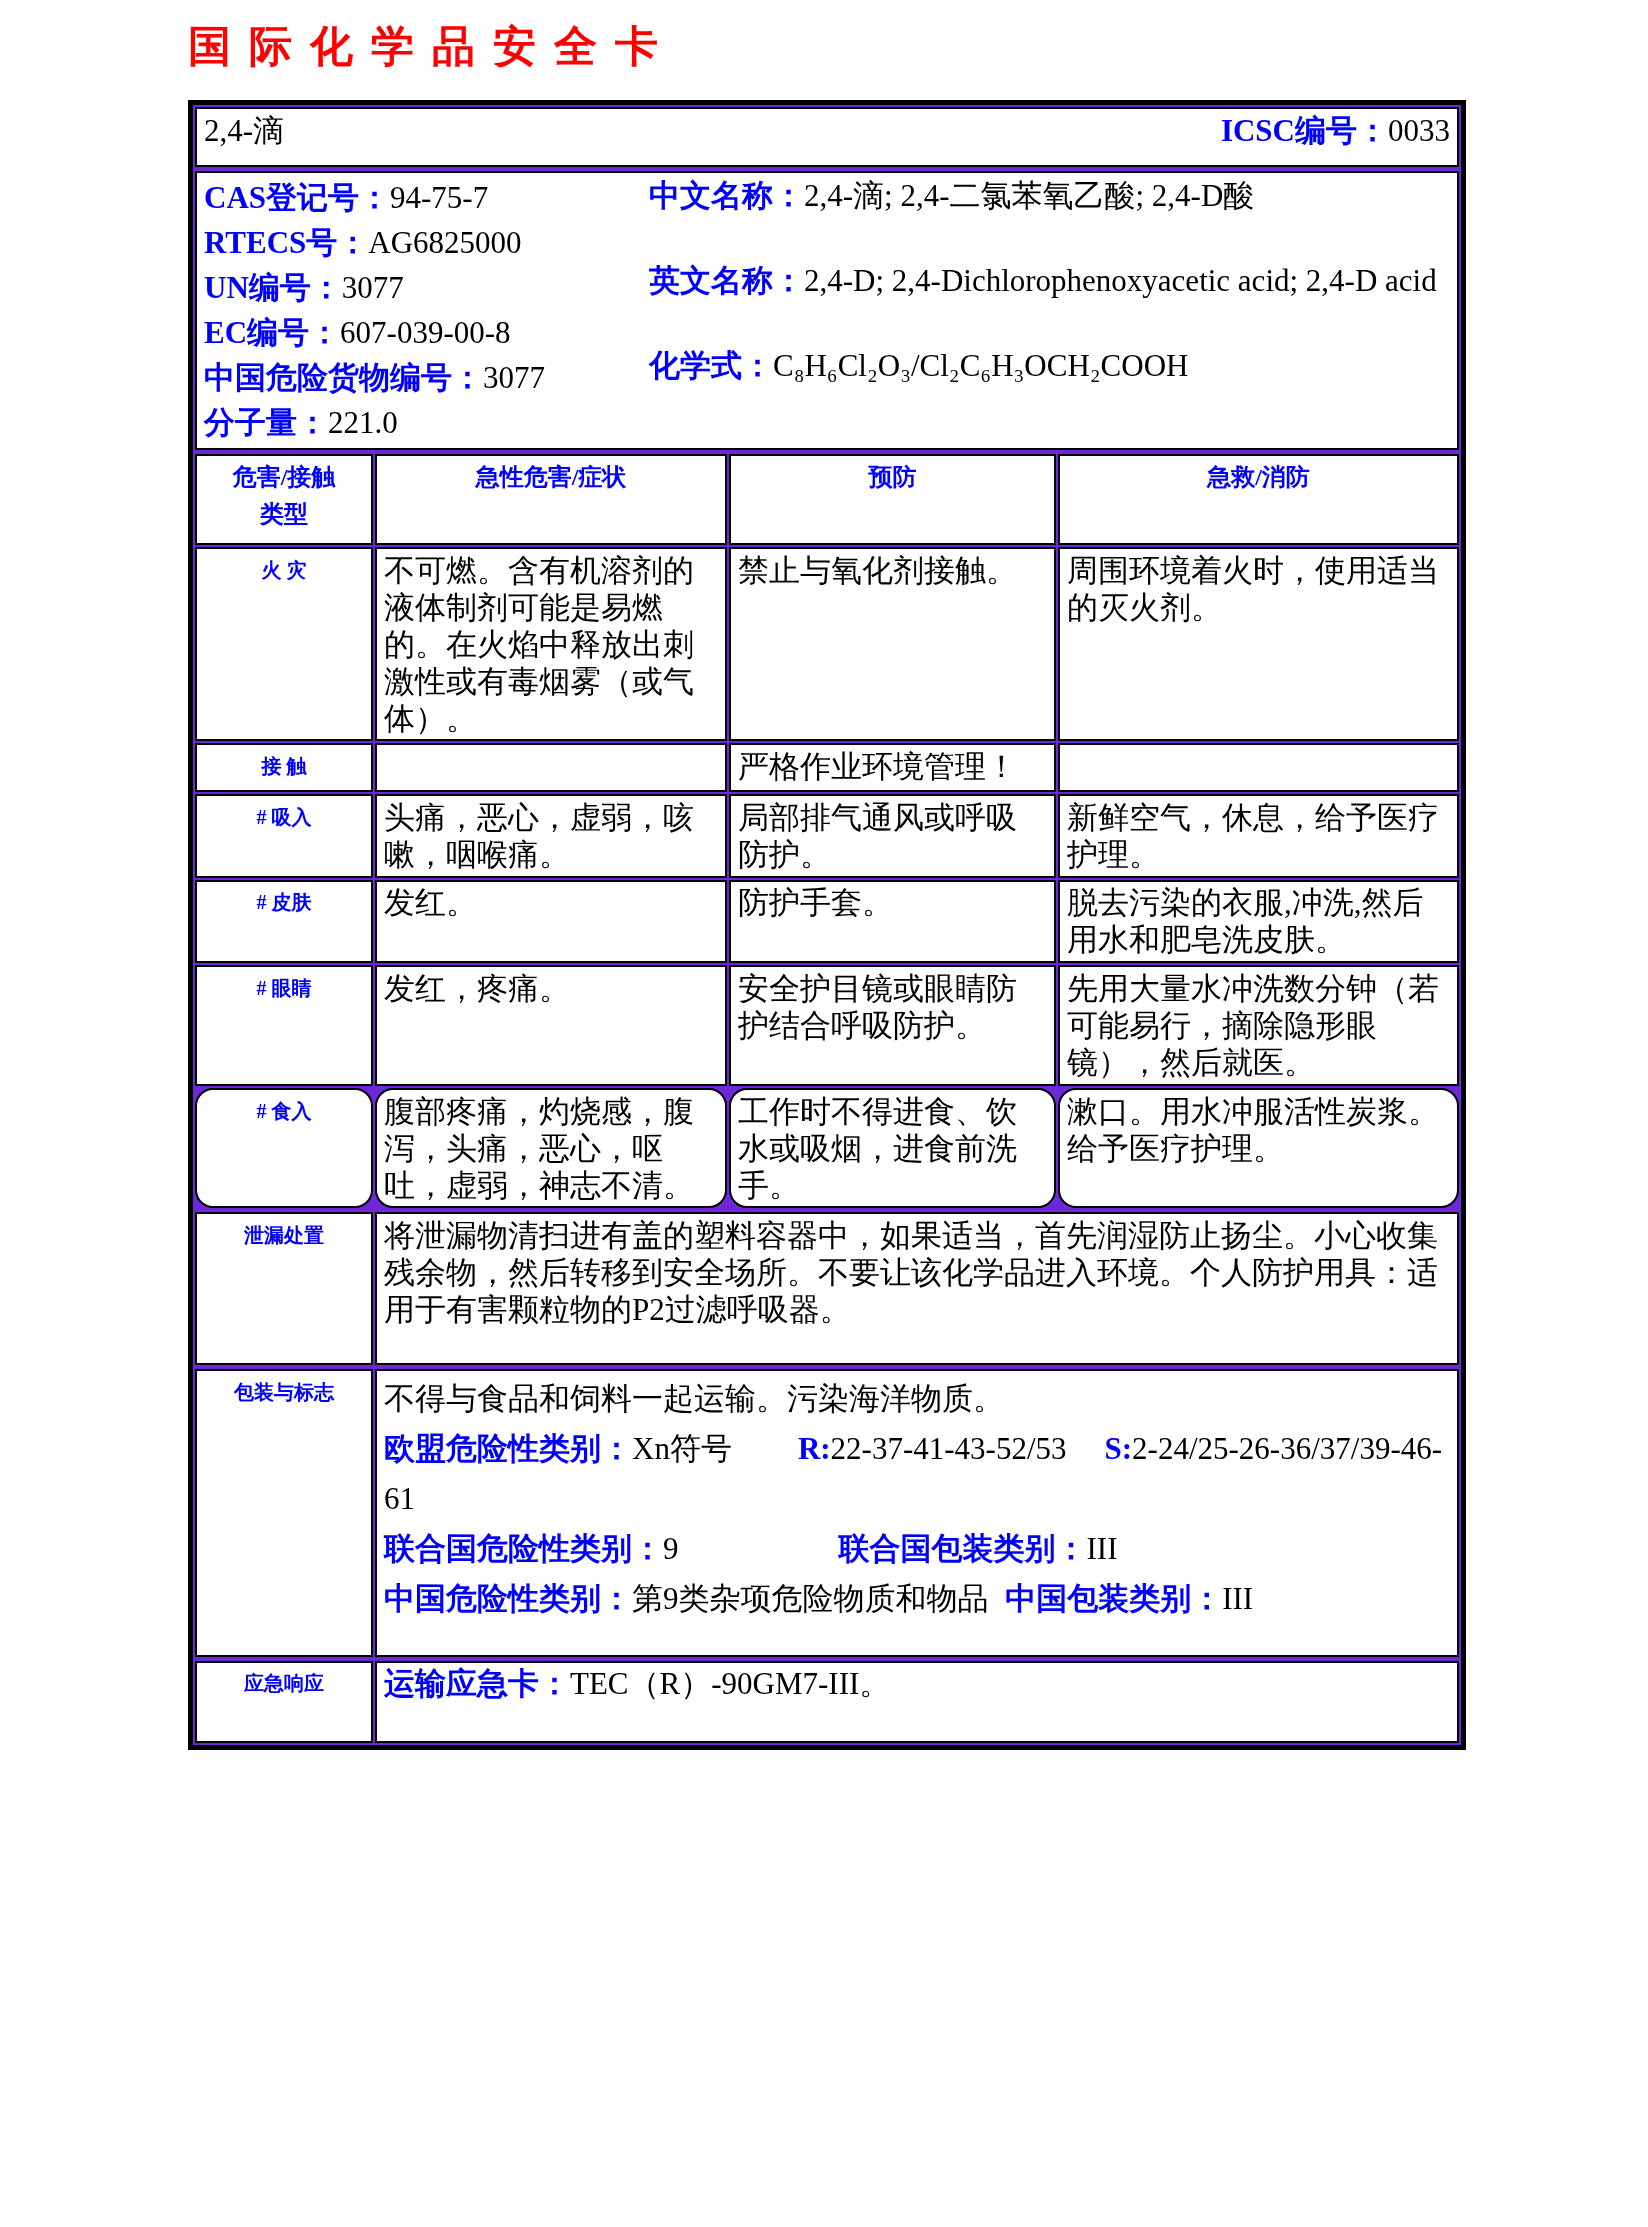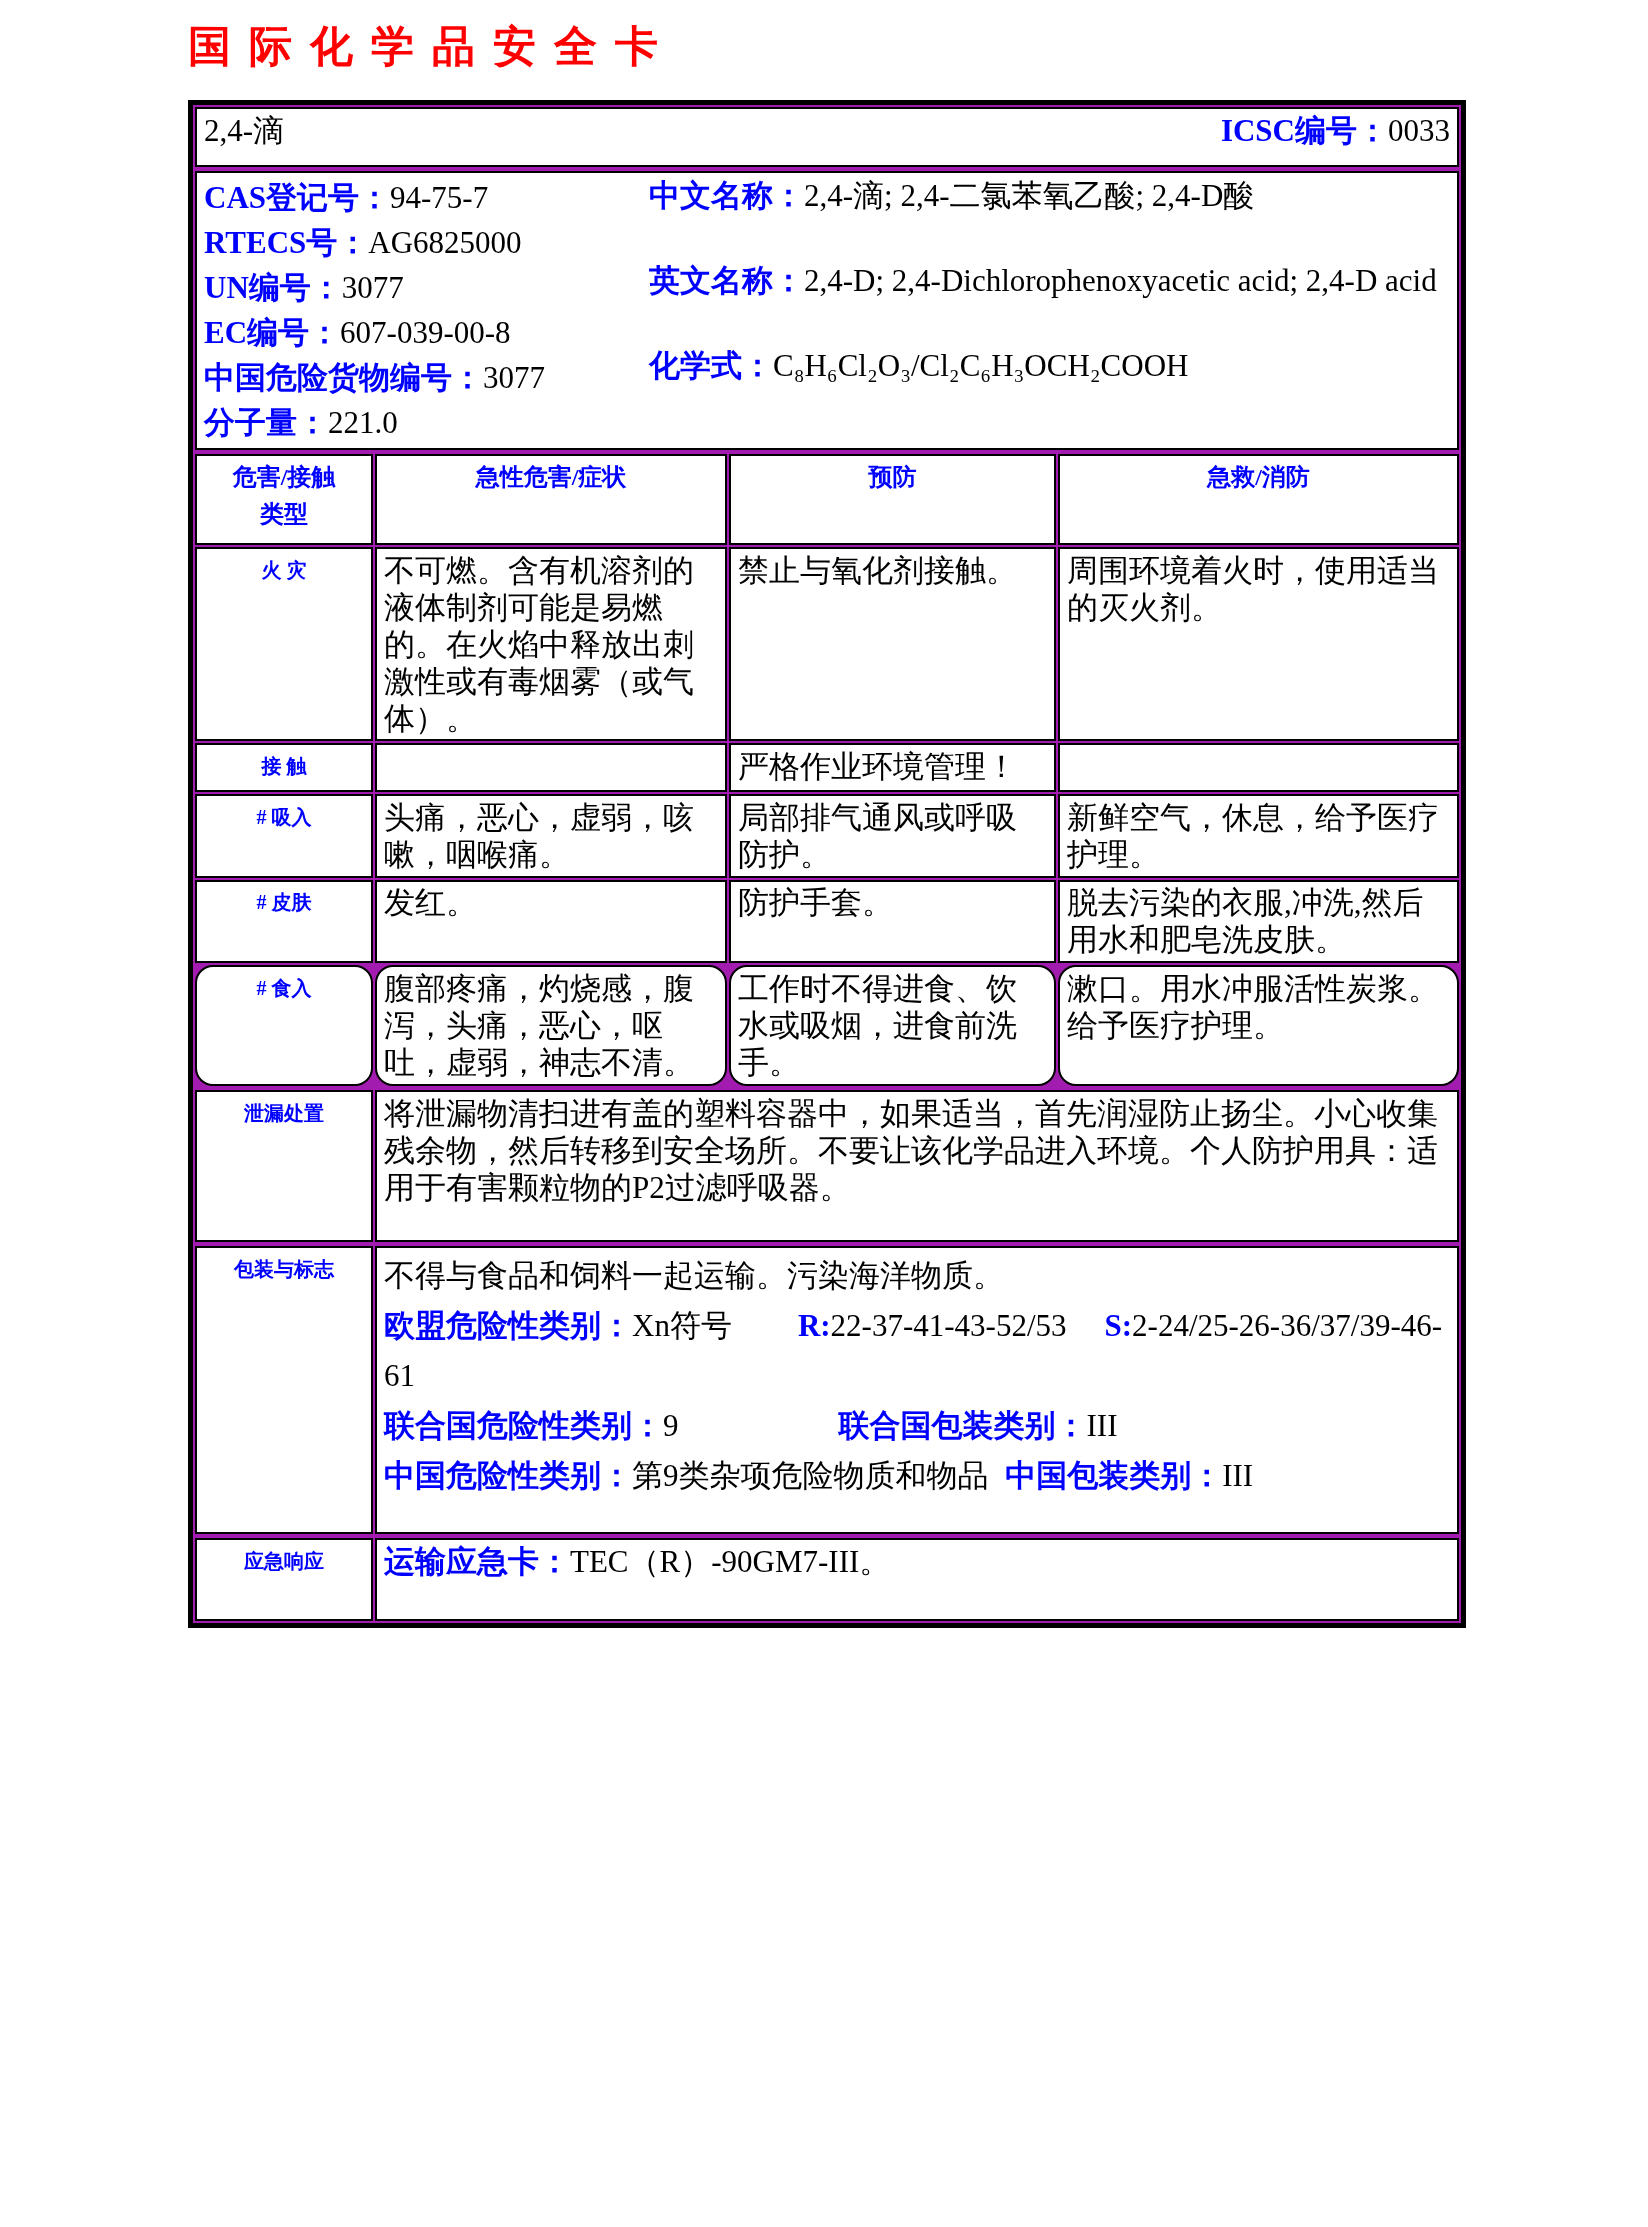--- a/index.html
+++ b/index.html
@@ -6,21 +6,21 @@
   body{
     width:1648px;height:2227px;background:#ffffff;overflow:hidden;
     font-family:"Liberation Serif","DejaVu Serif",serif;
     font-size:31px;color:#000;
   }
   .title{
     width:1279px;margin:18px 0 0 188px;text-align:left;
     color:#ff0000;font-weight:bold;font-size:43px;letter-spacing:18px;
   }
   .card{
-    margin:24px 0 0 188px;width:1268px;border:5.6px solid #000;background:#a21caf;
+    margin:24px 0 0 188px;width:1268px;border:5.6px solid #000;background:#6d28d9;
   }
   table.t{
     width:100%;table-layout:fixed;border-collapse:separate;border-spacing:2.8px;
   }
   table.t td{
     border:2.1px solid #000;background:#fff;vertical-align:top;
     padding:2.8px 7px;line-height:37px;word-break:break-all;
   }
   td.lbl{
     color:#0000ff;font-weight:bold;text-align:center;vertical-align:middle;
@@ -138,20 +138,26 @@
         <td class="h-inhale">局部排气通风或呼吸防护。</td>
         <td class="h-inhale">新鲜空气，休息，给予医疗护理。</td>
       </tr>
       <tr>
         <td class="lbl h-skin"># 皮肤</td>
         <td class="h-skin">发红。</td>
         <td class="h-skin">防护手套。</td>
         <td class="h-skin">脱去污染的衣服,冲洗,然后用水和肥皂洗皮肤。</td>
       </tr>
       <tr>
+        <td class="lbl h-eyes"># 眼睛</td>
+        <td class="h-eyes">发红，疼痛。</td>
+        <td class="h-eyes">安全护目镜或眼睛防护结合呼吸防护。</td>
+        <td class="h-eyes">先用大量水冲洗数分钟（若可能易行，摘除隐形眼镜），然后就医。</td>
+      </tr>
+      <tr>
         <td class="lbl h-ingest"># 食入</td>
         <td class="h-ingest">腹部疼痛，灼烧感，腹泻，头痛，恶心，呕吐，虚弱，神志不清。</td>
         <td class="h-ingest">工作时不得进食、饮水或吸烟，进食前洗手。</td>
         <td class="h-ingest">漱口。用水冲服活性炭浆。给予医疗护理。</td>
       </tr>
     </tbody>
       </table>
 
     <table class="t">
       <colgroup>

